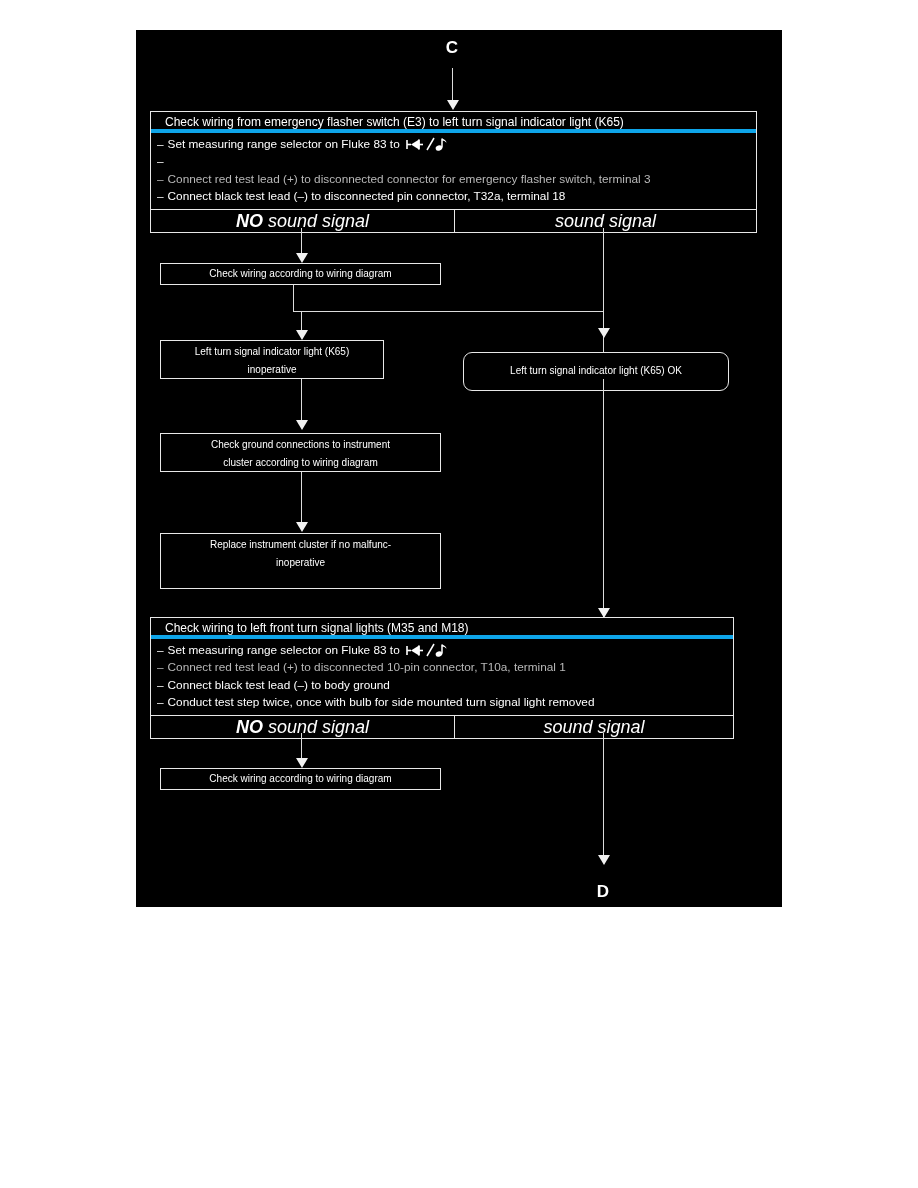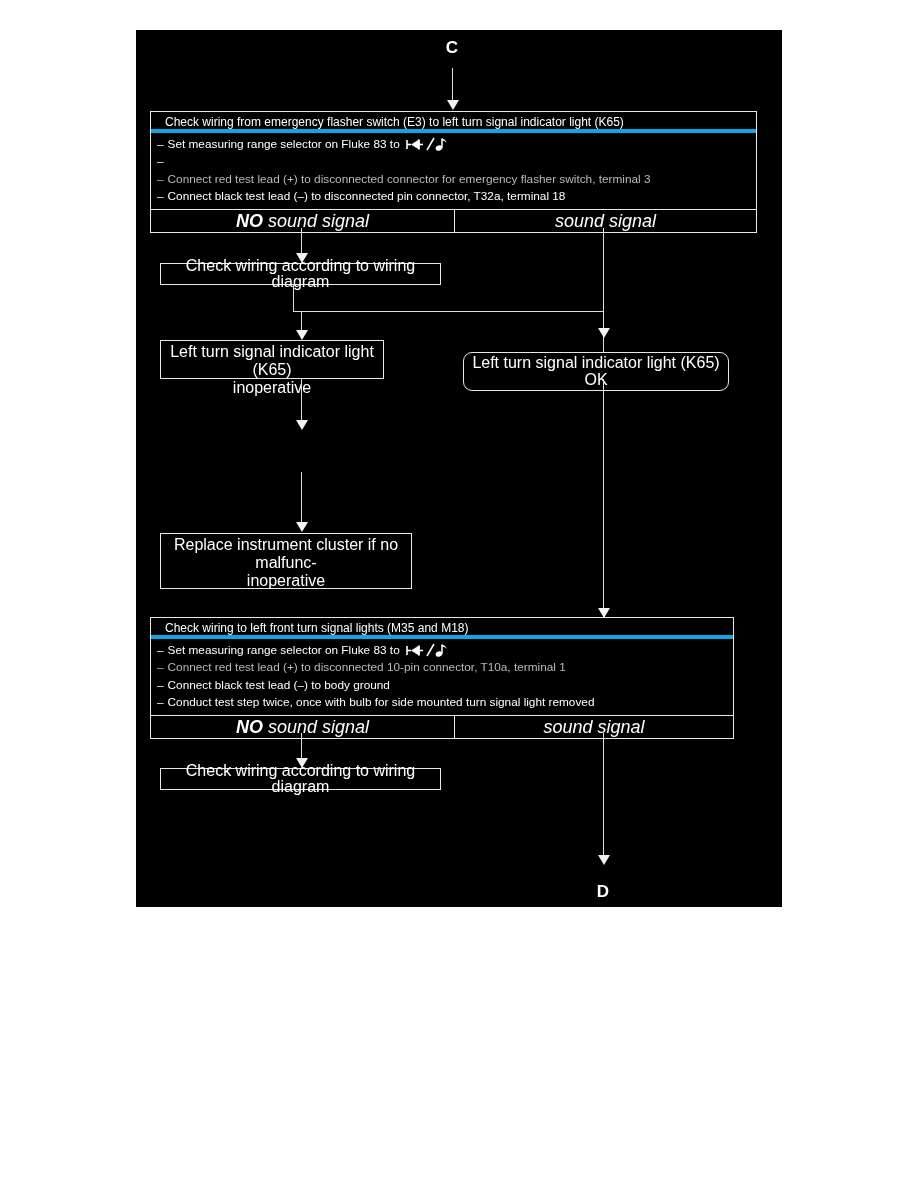--- a/index.html
+++ b/index.html
@@ -75,21 +75,21 @@
   .tb-cell.divider { border-left: 1px solid #e8e8e8; }
   .tb-cell b { font-weight: bold; }
 
   
   .boxtext {
     position: absolute;
     box-sizing: border-box;
     border: 1px solid #e8e8e8;
     background: #000;
     color: #fff;
-    font-size: 16px;
+    font-size: 10px;
     line-height: 16.5px;
     display: flex;
     align-items: center;
     justify-content: center;
     text-align: center;
     padding: 2px 6px;
   }
 
   
   .vline {
@@ -205,25 +205,29 @@
   </div>
 
   <div class="boxtext" style="left:327px; top:322px; width:266px; height:39px;border-radius:9px;">Left turn signal indicator light (K65) OK</div>
 
   <div class="vline" style="left:165px; top:349px; height:48px;"></div>
   <div class="arrowhead" style="left:160px; top:390px;"></div>
 
   <div class="vline" style="left:467px; top:349px; height:238px;"></div>
   <div class="arrowhead" style="left:462px; top:578px;"></div>
 
+  <div class="boxtext" style="left:24px; top:403px; width:281px; height:39px; display:block; line-height:18px; padding-top:2px;">
+    <div>Check ground connections to instrument</div>
+    <div>cluster according to wiring diagram</div>
+  </div>
 
   <div class="vline" style="left:165px; top:442px; height:58px;"></div>
   <div class="arrowhead" style="left:160px; top:492px;"></div>
 
-  <div class="boxtext" style="left:24px; top:503px; width:252px; height:56px; display:block; line-height:18px; padding-top:2px;">
+  <div class="boxtext" style="left:24px; top:503px; width:281px; height:56px; display:block; line-height:18px; padding-top:2px;">
     <div>Replace instrument cluster if no malfunc-</div>
     <div>inoperative</div>
   </div>
 
   <div class="testblock" style="left:14px; top:587px; width:584px;">
     <div class="tb-header">Check wiring to left front turn signal lights (M35 and M18)</div>
     <div class="tb-body">
       <div class="tb-line">
         <span class="dash">–</span>
         <span>Set measuring range selector on Fluke 83 to</span>

